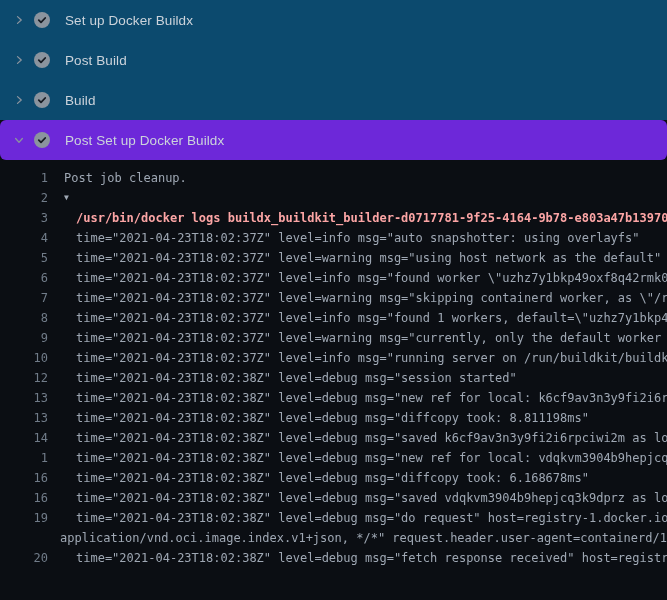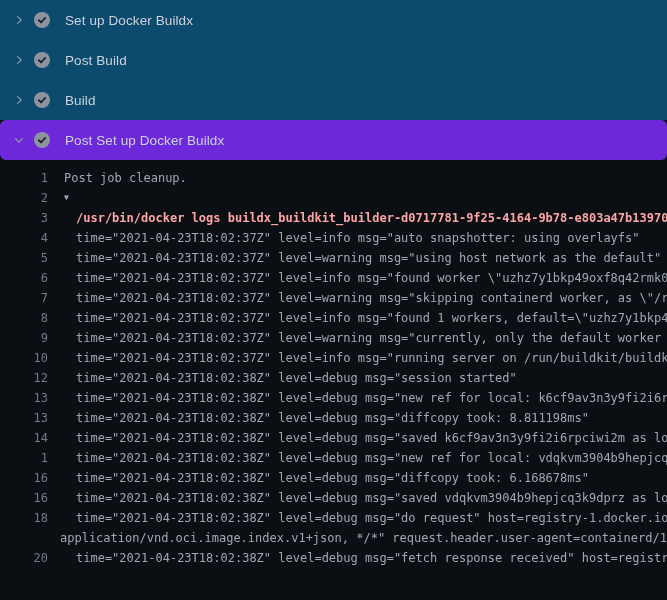--- a/index.html
+++ b/index.html
@@ -232,21 +232,21 @@
     </span>
   </div>
       <div class="log-row indent-group kind-text">
     <span class="num">16</span>
     <span class="content">
       
       <span class="line-text">time="2021-04-23T18:02:38Z" level=debug msg="saved vdqkvm3904b9hepjcq3k9dprz as loca</span>
     </span>
   </div>
       <div class="log-row indent-group kind-text">
-    <span class="num">18</span>
+    <span class="num">19</span>
     <span class="content">
       
       <span class="line-text">time="2021-04-23T18:02:38Z" level=debug msg="do request" host=registry-1.docker.io r</span>
     </span>
   </div>
       <div class="log-row indent-wrap kind-text">
     <span class="num"></span>
     <span class="content">
       
       <span class="line-text">application/vnd.oci.image.index.v1+json, */*" request.header.user-agent=containerd/1.4</span>

